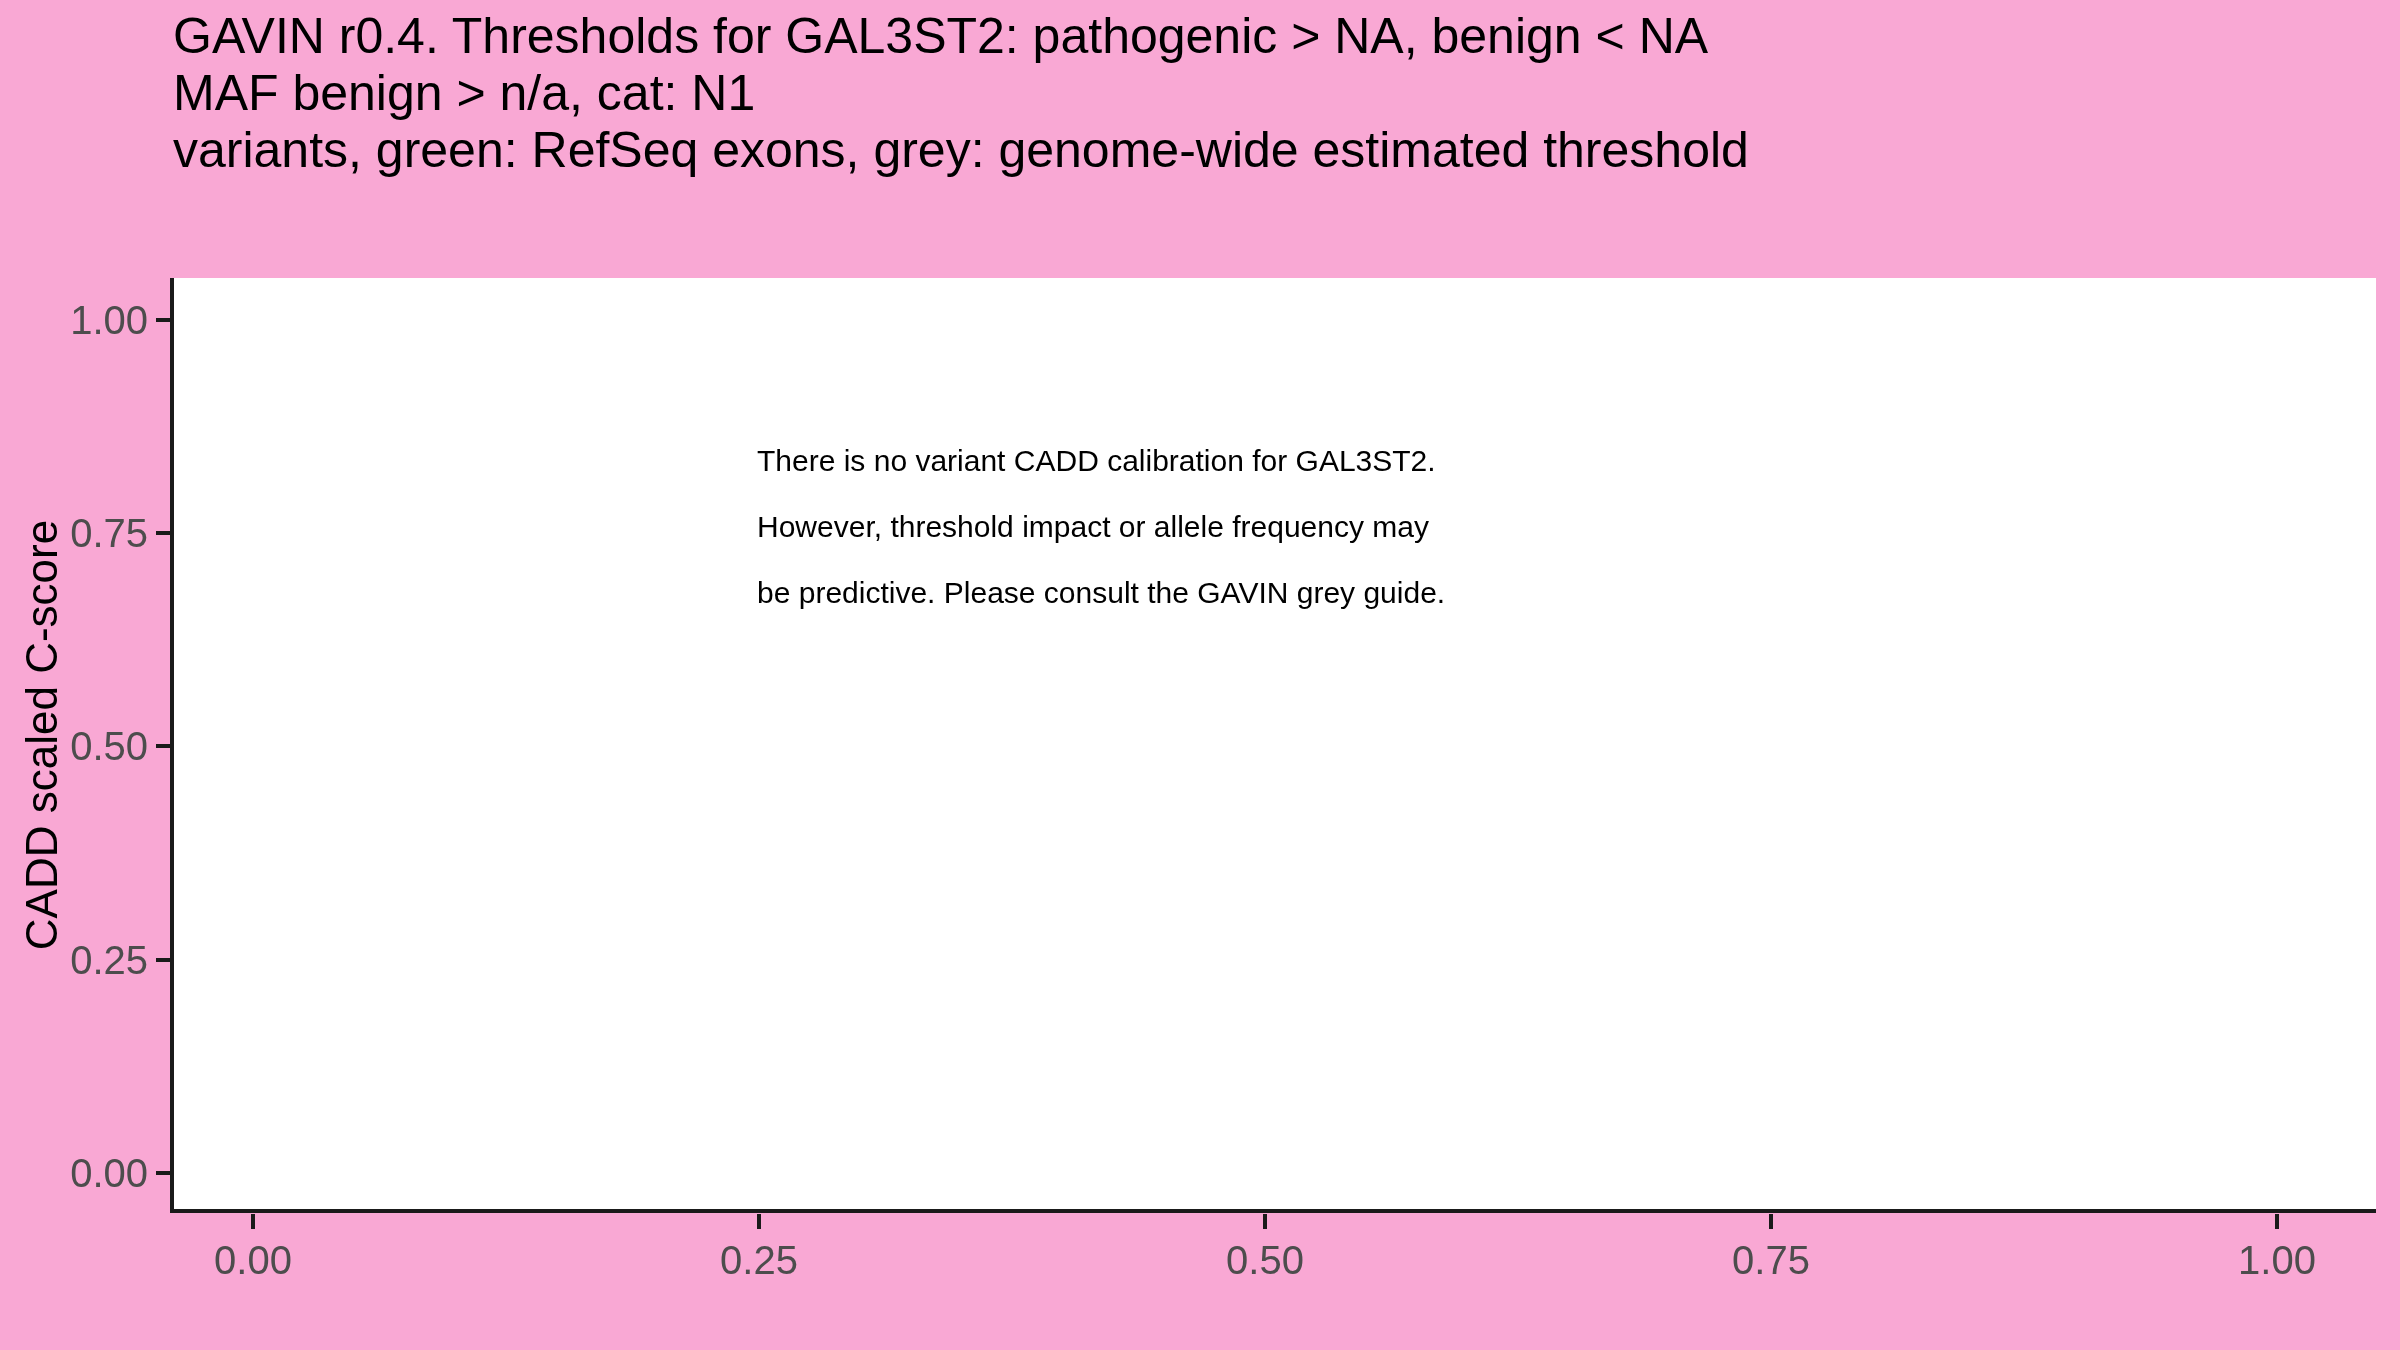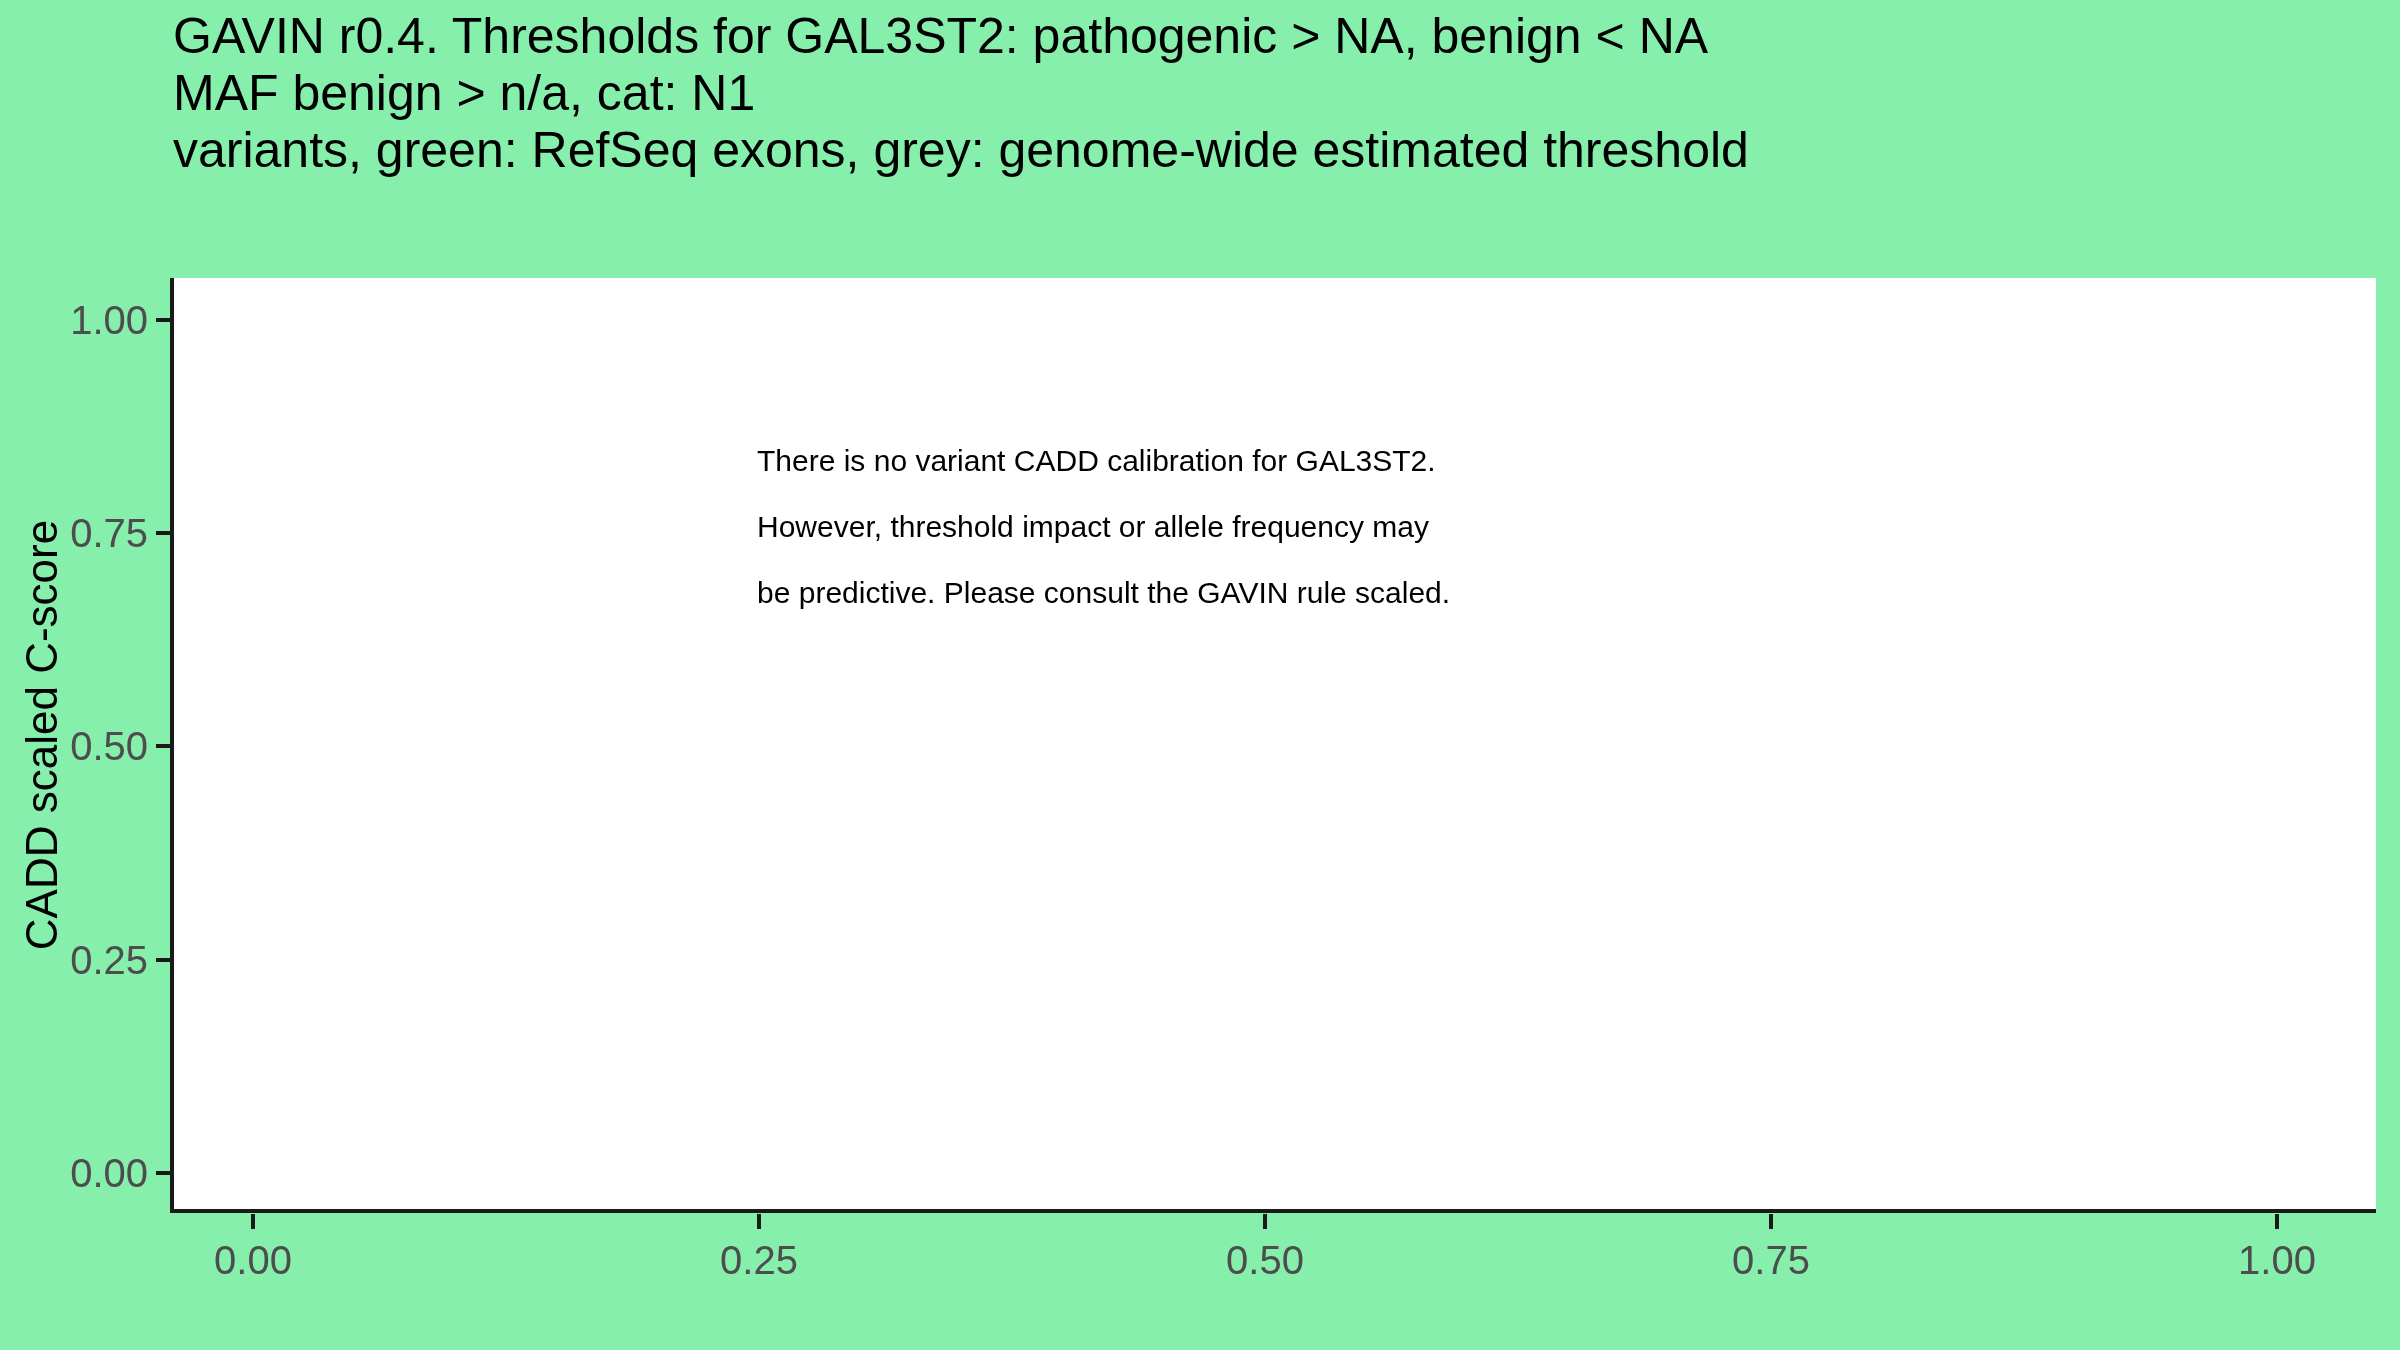--- a/index.html
+++ b/index.html
@@ -4,21 +4,21 @@
 <style>
   html, body {
     margin: 0;
     padding: 0;
     background: #ffffff;
   }
   #screen {
     position: relative;
     width: 2400px;
     height: 1350px;
-    background: #86efac;
+    background: #f9a8d4;
     overflow: hidden;
     font-family: "Liberation Sans", sans-serif;
     color: #000000;
   }
   .plot-title {
     position: absolute;
     left: 173px;
     top: 8px;
     font-size: 50px;
     line-height: 57px;
@@ -108,21 +108,21 @@
   <div class="plot-title">
     <div>GAVIN r0.4. Thresholds for GAL3ST2: pathogenic &gt; NA, benign &lt; NA</div>
     <div>MAF benign &gt; n/a, cat: N1</div>
     <div>variants, green: RefSeq exons, grey: genome-wide estimated threshold</div>
   </div>
 
   <div class="panel">
     <div class="annotation">
       <div>There is no variant CADD calibration for GAL3ST2.</div>
       <div>However, threshold impact or allele frequency may</div>
-      <div>be predictive. Please consult the GAVIN rule scaled.</div>
+      <div>be predictive. Please consult the GAVIN grey guide.</div>
     </div>
   </div>
 
   <div class="ytick-mark" style="top:318px;"></div>
   <div class="ytick-mark" style="top:531px;"></div>
   <div class="ytick-mark" style="top:744px;"></div>
   <div class="ytick-mark" style="top:958px;"></div>
   <div class="ytick-mark" style="top:1171px;"></div>
 
   <div class="ytick-label" style="top:300px;">1.00</div>

